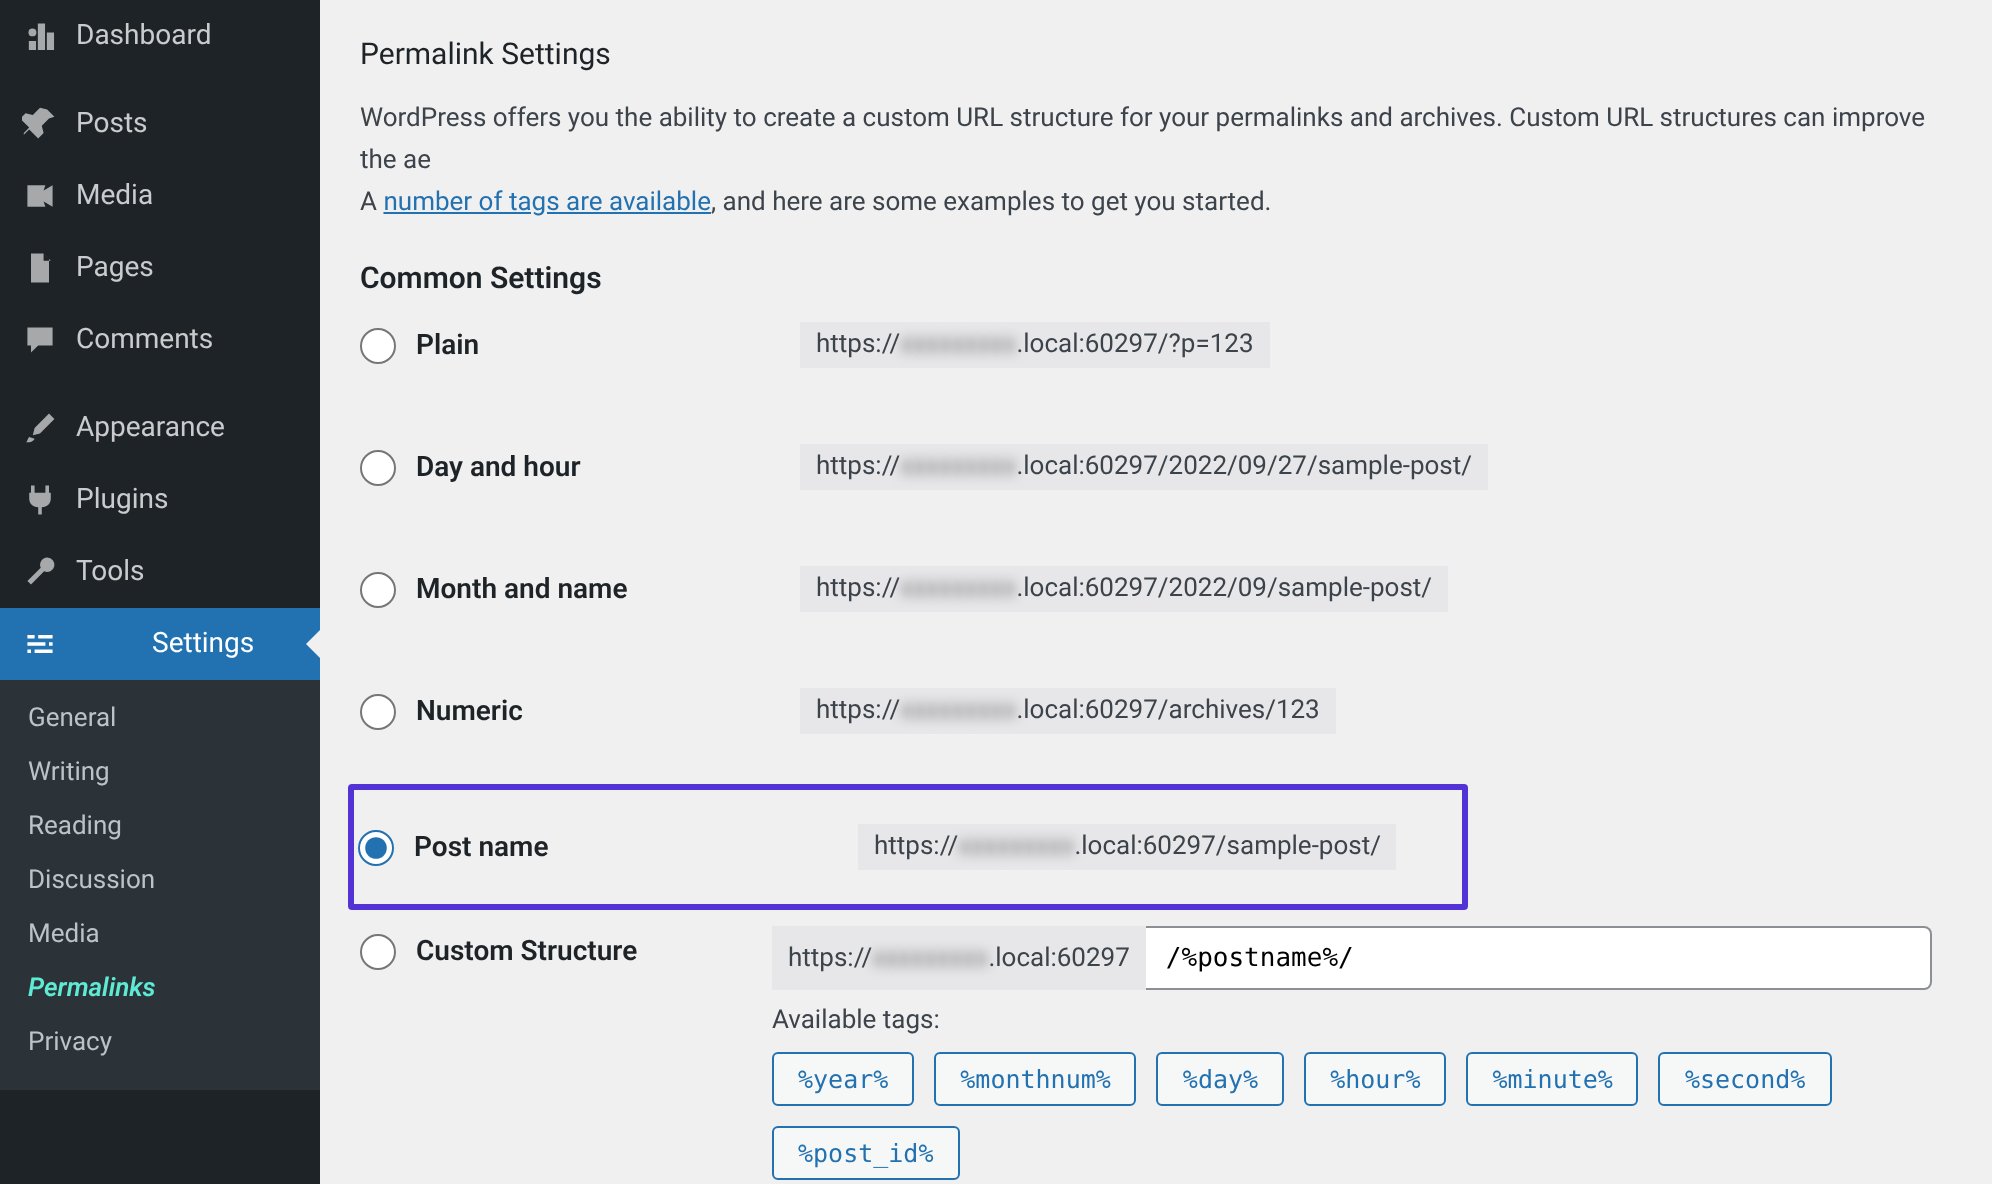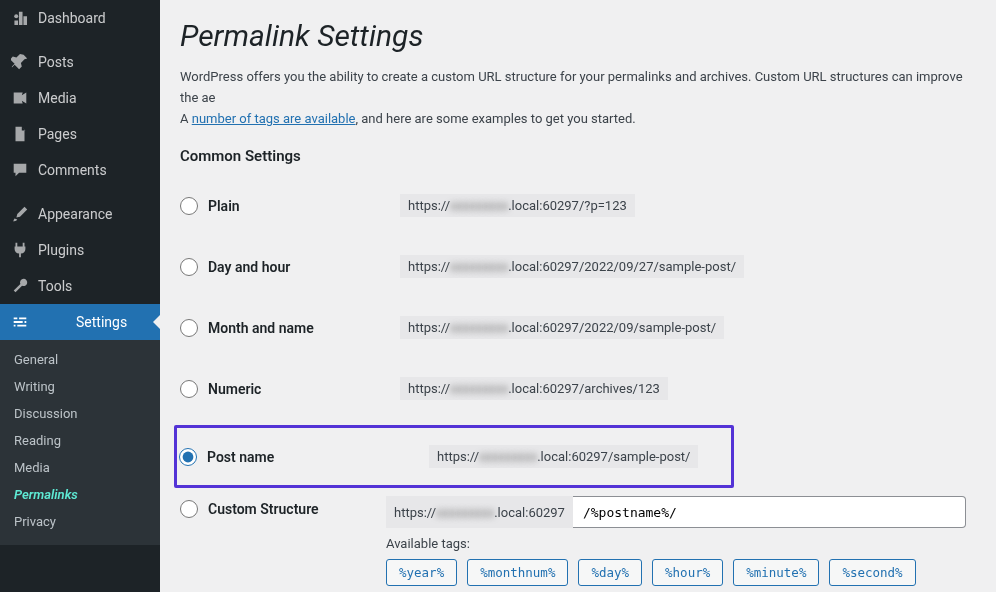--- a/index.html
+++ b/index.html
@@ -17,24 +17,24 @@
   content:""; position:absolute; right:-1px; top:50%; transform:translateY(-50%);
   border-top:8px solid transparent; border-bottom:8px solid transparent; border-right:8px solid #f0f0f1;
 }
 .side-item svg { width:18px; height:18px; fill:currentColor; }
 .side-sub { background:#2c3338; padding:6px 0 10px 0; }
 .side-sub .sub { padding:6px 14px; font-size:13px; color:#bcc3c8; cursor:pointer; }
 .side-sub .sub.current { font-weight:600; color:#5eead4;font-style:italic; }
 
 
 .main { flex:1; padding:14px 0 14px 20px; overflow:hidden; color:#1d2327; }
-h1 { font-size:30px; font-weight:400; margin:4px 0 14px 0;font-style:italic; }
+h1 { font-size:15px; font-weight:400; margin:4px 0 14px 0; }
 .intro { font-size:13px; color:#3c434a; line-height:1.6; margin-bottom:18px; max-width:820px; }
 .intro a { color:#2271b1; text-decoration:underline; }
-h2 { font-size:15px; font-weight:600; margin-bottom:18px; }
+h2 { font-size:15px; font-weight:600; margin-bottom:2px; }
 
 .opt-table { width:100%; }
 .opt-row { display:flex; align-items:center; min-height:45px; margin-bottom:16px; }
 .opt-label { width:220px; display:flex; align-items:center; gap:10px; font-size:14px; font-weight:600; color:#1d2327; }
 .opt-label input[type=radio]{ width:18px; height:18px; accent-color:#2271b1; cursor:pointer; }
 .opt-value { flex:1; display:flex; align-items:center; }
 .code-ex { font-family:Consolas,Menlo,monospace; font-size:13px; background:#e7e7e9; color:#3c434a; padding:4px 8px; white-space:nowrap; display:inline-flex; align-items:center; }
 .blur { color:transparent; text-shadow:0 0 6px rgba(100,100,100,0.9); user-select:none; }
 .sel-box { border:3px solid #5333d6; border-radius:2px; padding:6px 6px 6px 2px; margin-left:-6px; margin-top:-2px; margin-bottom:8px; width:560px; }
 .sel-box .opt-row{ margin-bottom:0;gap:30px; }
@@ -126,22 +126,22 @@
           <svg viewBox="0 0 20 20">
             <path d="M3 5h4v2H3zM9 5h8v2H9zM3 9h10v2H3zM15 9h2v2h-2zM3 13h2v2H3zM7 13h10v2H7z"></path>
           </svg>
         </span>
       <span>Settings</span>
     </div>
 
     <div class="side-sub">
       <div class="sub">General</div>
       <div class="sub">Writing</div>
+      <div class="sub">Reading</div>
       <div class="sub">Discussion</div>
-      <div class="sub">Reading</div>
       <div class="sub">Media</div>
       <div class="sub current">Permalinks</div>
       <div class="sub">Privacy</div>
     </div>
   </nav>
 
   <main class="main">
     <h1>Permalink Settings</h1>
 
     <p class="intro">

